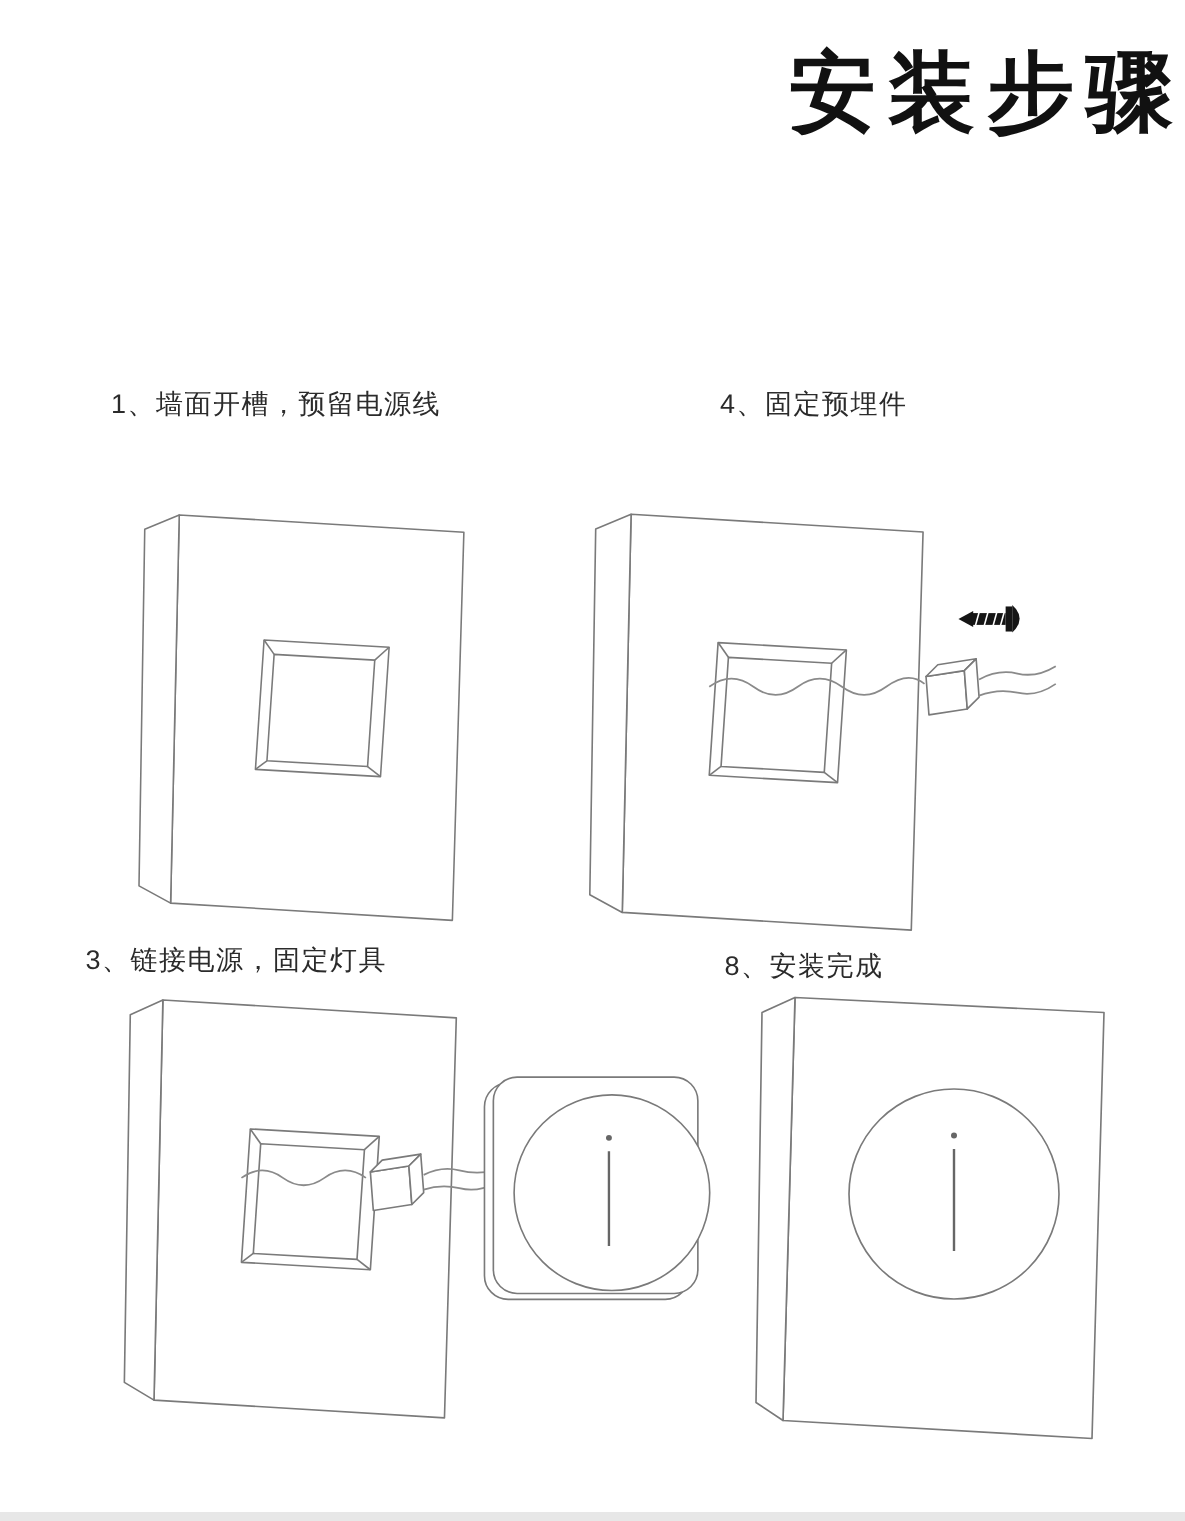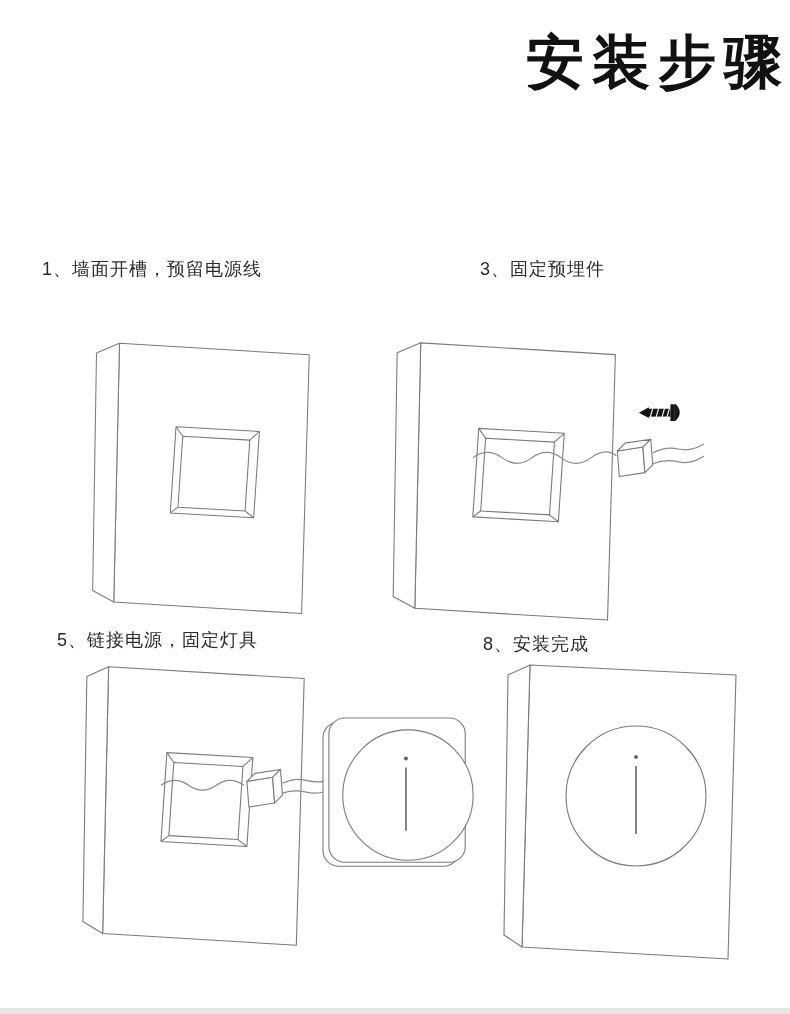--- a/index.html
+++ b/index.html
@@ -12,21 +12,21 @@
   .title{
     margin:0;font-size:58px;line-height:1.25;font-weight:800;color:#111111;
     letter-spacing:8px;
   }
   .subtitle{
     margin-top:6px;font-size:28px;color:#3d3d3d;letter-spacing:1.5px;font-weight:400;
   }
   .step-label{
     position:absolute;font-size:18px;color:#2b2b2b;letter-spacing:1px;white-space:nowrap;
   }
-  .lbl1{left:42px;top:257px;}
+  .lbl1{left:74px;top:257px;}
   .lbl2{left:480px;top:257px;}
   .lbl3{left:57px;top:628px;}
   .lbl4{left:483px;top:632px;}
   .illus{position:absolute;}
   .il1{left:85px;top:332px;}
   .il2{left:385px;top:335px;}
   .il3{left:75px;top:655px;}
   .il4{left:498px;top:653px;}
   .bottom-strip{
     position:absolute;left:0;bottom:0;width:790px;height:6px;background:#e7e7e7;
@@ -36,22 +36,22 @@
 </head>
 <body>
 
 <div class="page">
 
   <header class="header">
     <h1 class="title">安装步骤</h1>
   </header>
 
   <div class="step-label lbl1">1、墙面开槽，预留电源线</div>
-  <div class="step-label lbl2">3、固定预埋件</div>
-  <div class="step-label lbl3">5、链接电源，固定灯具</div>
+  <div class="step-label lbl2">4、固定预埋件</div>
+  <div class="step-label lbl3">3、链接电源，固定灯具</div>
   <div class="step-label lbl4">8、安装完成</div>
 
   <svg class="illus il1" width="230" height="290" viewBox="0 0 240 295">
     <g stroke="#7a7a7a" stroke-width="1.1" fill="none" stroke-linejoin="round">
       <polygon points="36,8 234,20 226,290 30,278" fill="#ffffff"></polygon>
       <polygon points="36,8 12,18 8,266 30,278" fill="#ffffff"></polygon>
       <g>
         <polygon points="95,95 182,100 176,190 89,185"></polygon>
         <polygon points="102,105 172,109 167,183 97,179"></polygon>
         <line x1="95" y1="95" x2="102" y2="105"></line>

